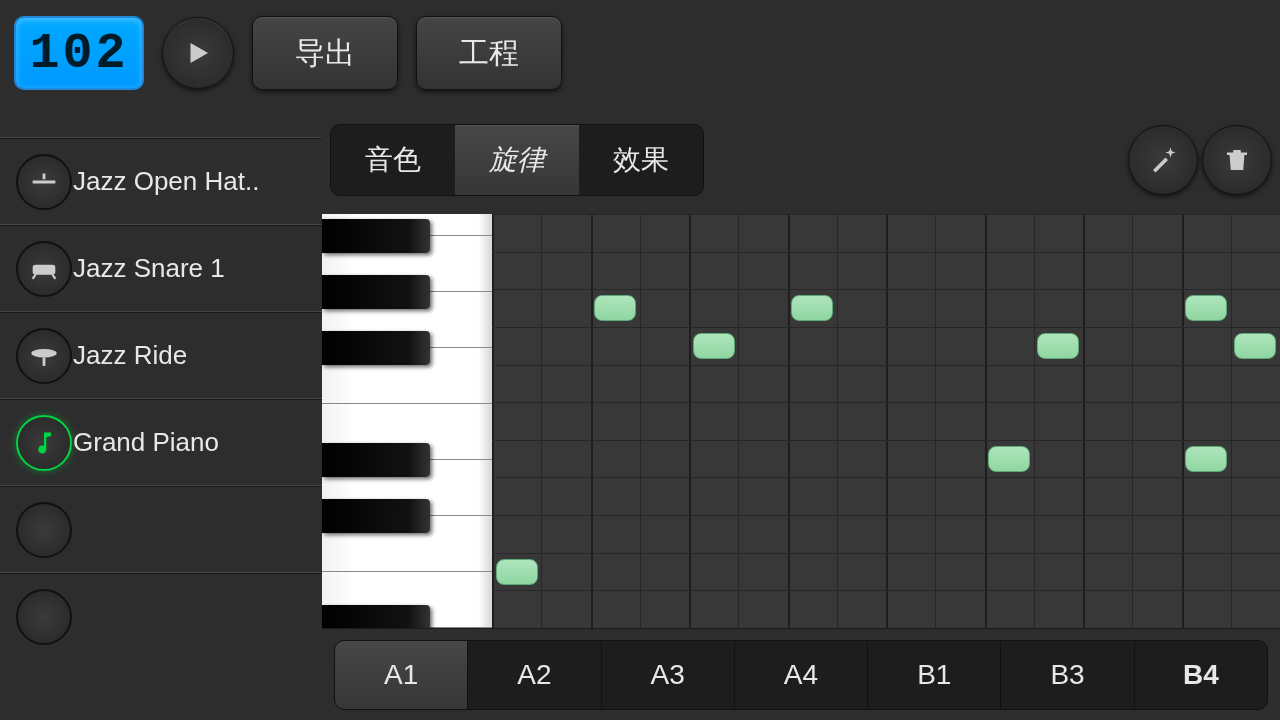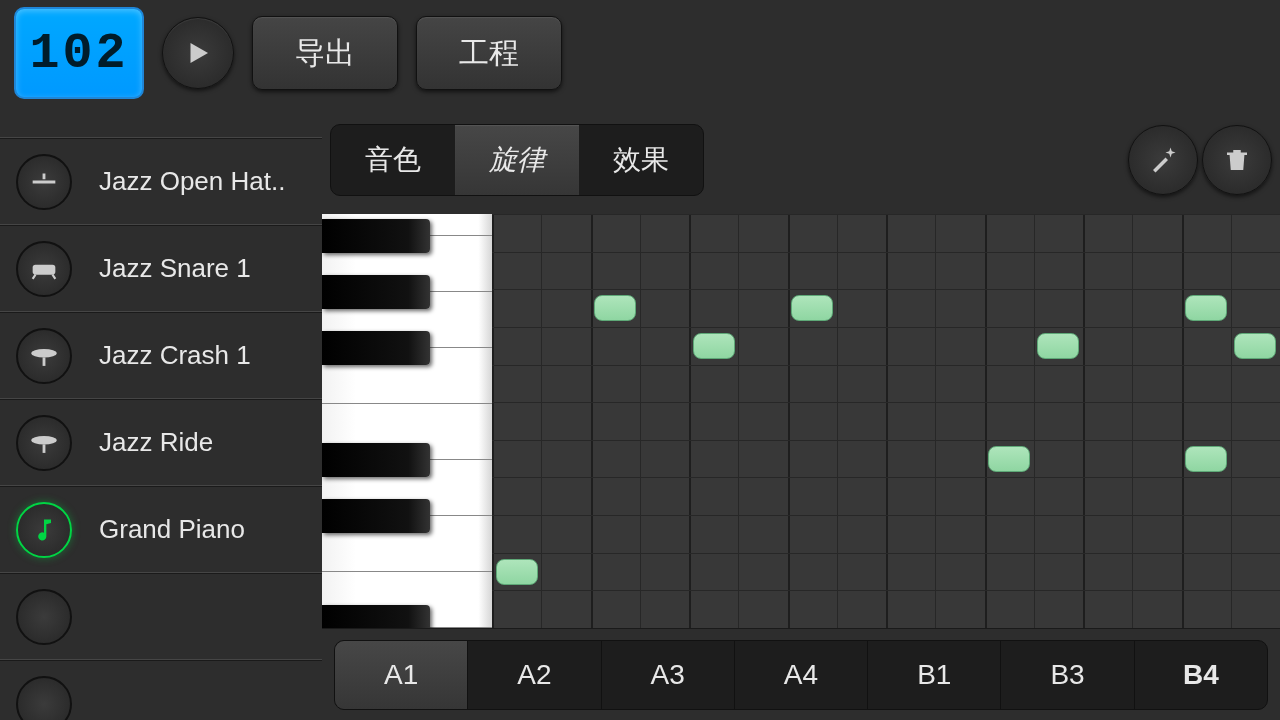--- a/index.html
+++ b/index.html
@@ -17,21 +17,21 @@
   .topbar {
     height: 106px;
     display: flex;
     align-items: center;
     gap: 18px;
     padding: 10px 14px;
     background: #2d2d2d;
   }
   .tempo {
     width: 130px;
-    height: 92px;
+    height: 74px;
     border-radius: 10px;
     background: linear-gradient(#00a8ff,#0099ff);
     color: #001c2a;
     font-family: 'Courier New', monospace;
     font-size: 50px;
     font-weight: bold;
     display: flex;
     align-items: center;
     justify-content: center;
     box-shadow: inset 0 2px 6px rgba(255,255,255,.3);
@@ -71,21 +71,21 @@
     width: 322px;
     background:#2d2d2d;
     overflow:hidden;
   }
   .track {
     height: 87px;
     border-top:1px solid #1a1a1a;
     border-bottom:1px solid #454545;
     display:flex;
     align-items:center;
-    gap:27px;
+    gap:1px;
     padding-left:16px;
   }
   .track.partial-top { height: 32px; border-top:none; }
   .track-icon {
     width:56px;height:56px;border-radius:50%;
     background: radial-gradient(#3b3b3b,#252525);
     border:2px solid #111;
     display:flex;align-items:center;justify-content:center;
     flex-shrink:0;
   }
@@ -219,29 +219,20 @@
     <div class="track">
       <div class="track-icon">
         <svg width="34" height="34" viewBox="0 0 24 24" fill="#ccc">
             <rect x="4" y="9" width="16" height="7" rx="2"></rect>
             <path d="M6 16l-2 3M18 16l2 3" stroke="#ccc" stroke-width="1.5"></path>
           </svg>
       </div>
       <div class="track-label">Jazz Snare 1</div>
     </div>
 
-    <div class="track">
-      <div class="track-icon">
-        <svg width="34" height="34" viewBox="0 0 24 24" fill="#ccc">
-            <ellipse cx="12" cy="10" rx="9" ry="3"></ellipse>
-            <path d="M11 13h2v6h-2z"></path>
-          </svg>
-      </div>
-      <div class="track-label">Jazz Crash 1</div>
-    </div>
 
     <div class="track">
       <div class="track-icon">
         <svg width="34" height="34" viewBox="0 0 24 24" fill="#ccc">
             <ellipse cx="12" cy="10" rx="9" ry="3"></ellipse>
             <path d="M11 13h2v6h-2z"></path>
           </svg>
       </div>
       <div class="track-label">Jazz Ride</div>
     </div>

